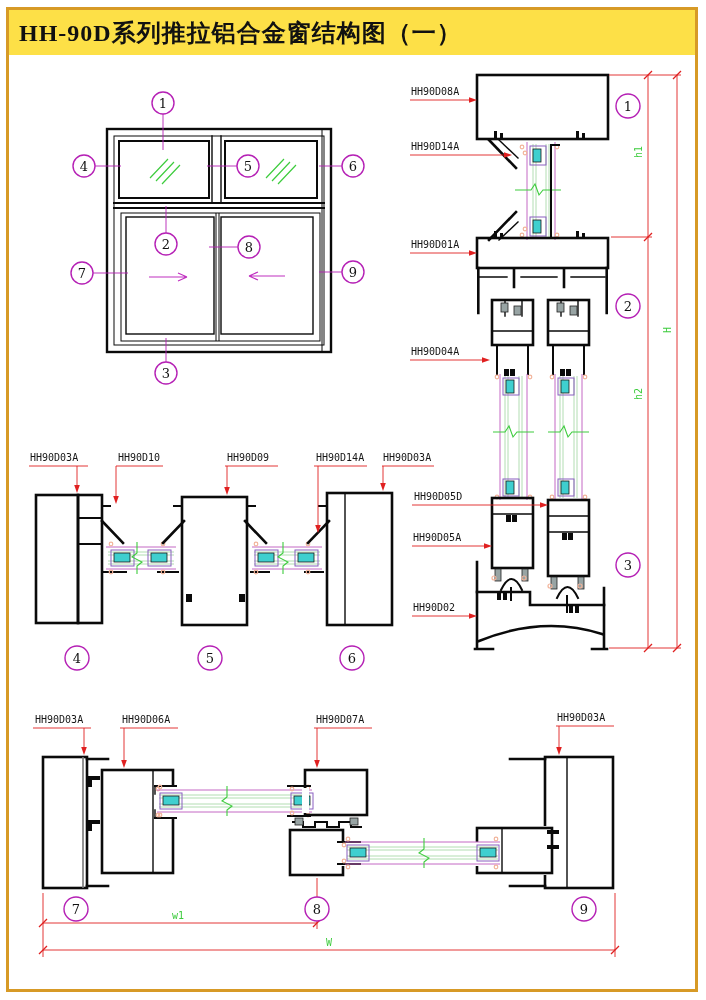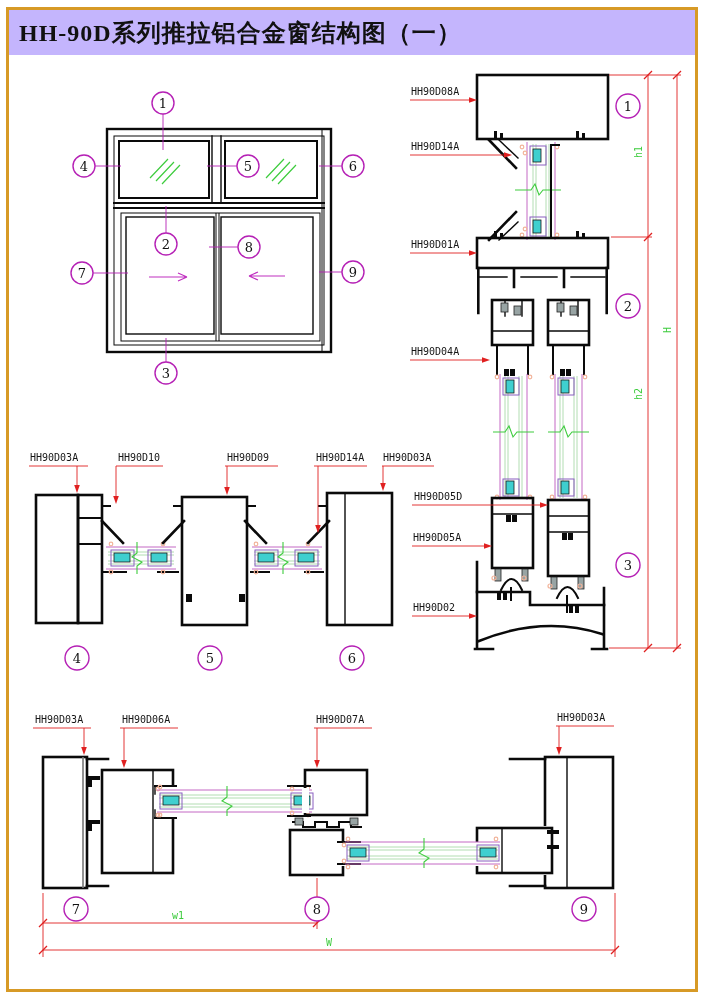--- a/index.html
+++ b/index.html
@@ -1,19 +1,19 @@
 <!DOCTYPE html>
 <html><head>
 <meta charset="utf-8">
 <style>
   html,body{margin:0;padding:0;background:#ffffff;}
   .page{position:relative;width:706px;height:1000px;background:#ffffff;overflow:hidden;
         font-family:"Liberation Sans",sans-serif;}
   .frame{position:absolute;left:6px;top:7px;right:8px;bottom:8px;border:3px solid #D79A26;}
-  .titlebar{position:absolute;left:0;top:0;right:0;height:45px;background:#c4b5fd;}
+  .titlebar{position:absolute;left:0;top:0;right:0;height:45px;background:#fde047;}
   .titletext{position:absolute;left:10px;top:7px;font-family:"Liberation Serif",serif;
              font-weight:bold;font-size:24px;color:#111;letter-spacing:1px;white-space:nowrap;}
   svg.drawing{position:absolute;left:0;top:0;}
   
   .pf{stroke:#0a0a0a;fill:none;stroke-width:2.6;stroke-linecap:square;}
   .p2{stroke:#0a0a0a;fill:none;stroke-width:2;stroke-linecap:square;}
   .pm{stroke:#0a0a0a;fill:none;stroke-width:1.4;stroke-linecap:square;}
   .pt{stroke:#0a0a0a;fill:none;stroke-width:1;}
   .blk{fill:#0a0a0a;stroke:none;}
   .red{stroke:#E02020;stroke-width:0.9;fill:none;}

